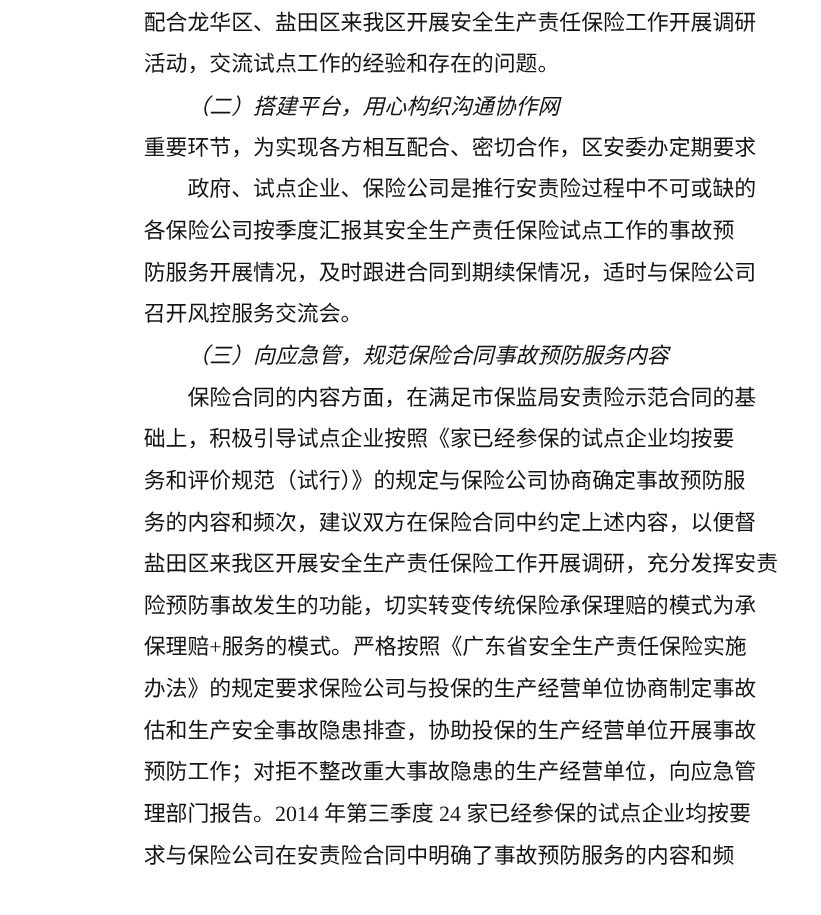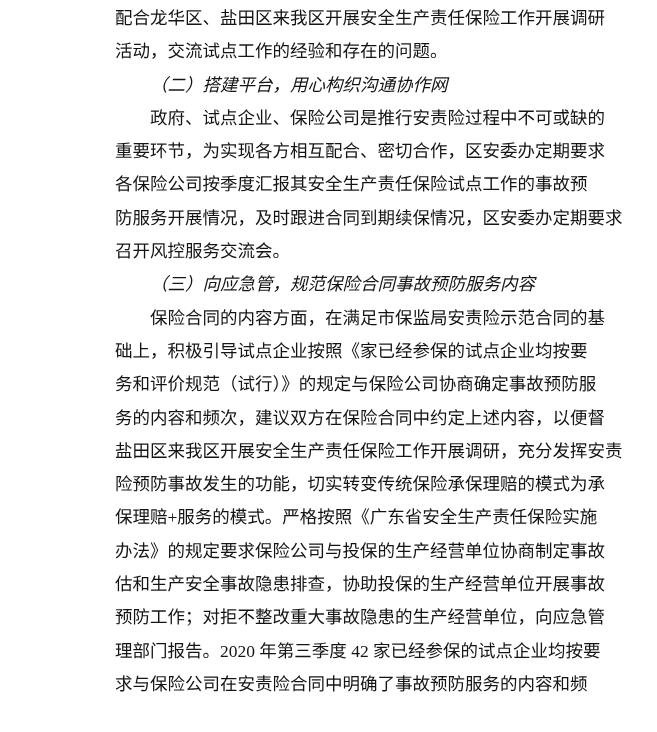--- a/index.html
+++ b/index.html
@@ -43,40 +43,40 @@
     <div class="para">
       <div class="line">配合龙华区、盐田区来我区开展安全生产责任保险工作开展调研</div>
       <div class="line">活动，交流试点工作的经验和存在的问题。</div>
     </div>
 
     <div class="para">
       <div class="line heading indent">（二）搭建平台，用心构织沟通协作网</div>
     </div>
 
     <div class="para">
+      <div class="line">重要环节，为实现各方相互配合、密切合作，区安委办定期要求</div>
       <div class="line indent">政府、试点企业、保险公司是推行安责险过程中不可或缺的</div>
-      <div class="line">重要环节，为实现各方相互配合、密切合作，区安委办定期要求</div>
       <div class="line">各保险公司按季度汇报其安全生产责任保险试点工作的事故预</div>
-      <div class="line">防服务开展情况，及时跟进合同到期续保情况，区安委办定期要求</div>
+      <div class="line">防服务开展情况，及时跟进合同到期续保情况，适时与保险公司</div>
       <div class="line">召开风控服务交流会。</div>
     </div>
 
     <div class="para">
       <div class="line heading indent">（三）向应急管，规范保险合同事故预防服务内容</div>
     </div>
 
     <div class="para">
       <div class="line indent">保险合同的内容方面，在满足市保监局安责险示范合同的基</div>
       <div class="line">础上，积极引导试点企业按照《家已经参保的试点企业均按要</div>
       <div class="line">务和评价规范（试行）》的规定与保险公司协商确定事故预防服</div>
       <div class="line">务的内容和频次，建议双方在保险合同中约定上述内容，以便督</div>
       <div class="line">盐田区来我区开展安全生产责任保险工作开展调研，充分发挥安责</div>
       <div class="line">险预防事故发生的功能，切实转变传统保险承保理赔的模式为承</div>
       <div class="line">保理赔+服务的模式。严格按照《广东省安全生产责任保险实施</div>
       <div class="line">办法》的规定要求保险公司与投保的生产经营单位协商制定事故</div>
       <div class="line">估和生产安全事故隐患排查，协助投保的生产经营单位开展事故</div>
       <div class="line">预防工作；对拒不整改重大事故隐患的生产经营单位，向应急管</div>
-      <div class="line">理部门报告。2020 年第三季度 42 家已经参保的试点企业均按要</div>
+      <div class="line">理部门报告。2014 年第三季度 24 家已经参保的试点企业均按要</div>
       <div class="line">求与保险公司在安责险合同中明确了事故预防服务的内容和频</div>
     </div>
 
   </div>
 </div>
 
 </body></html>

